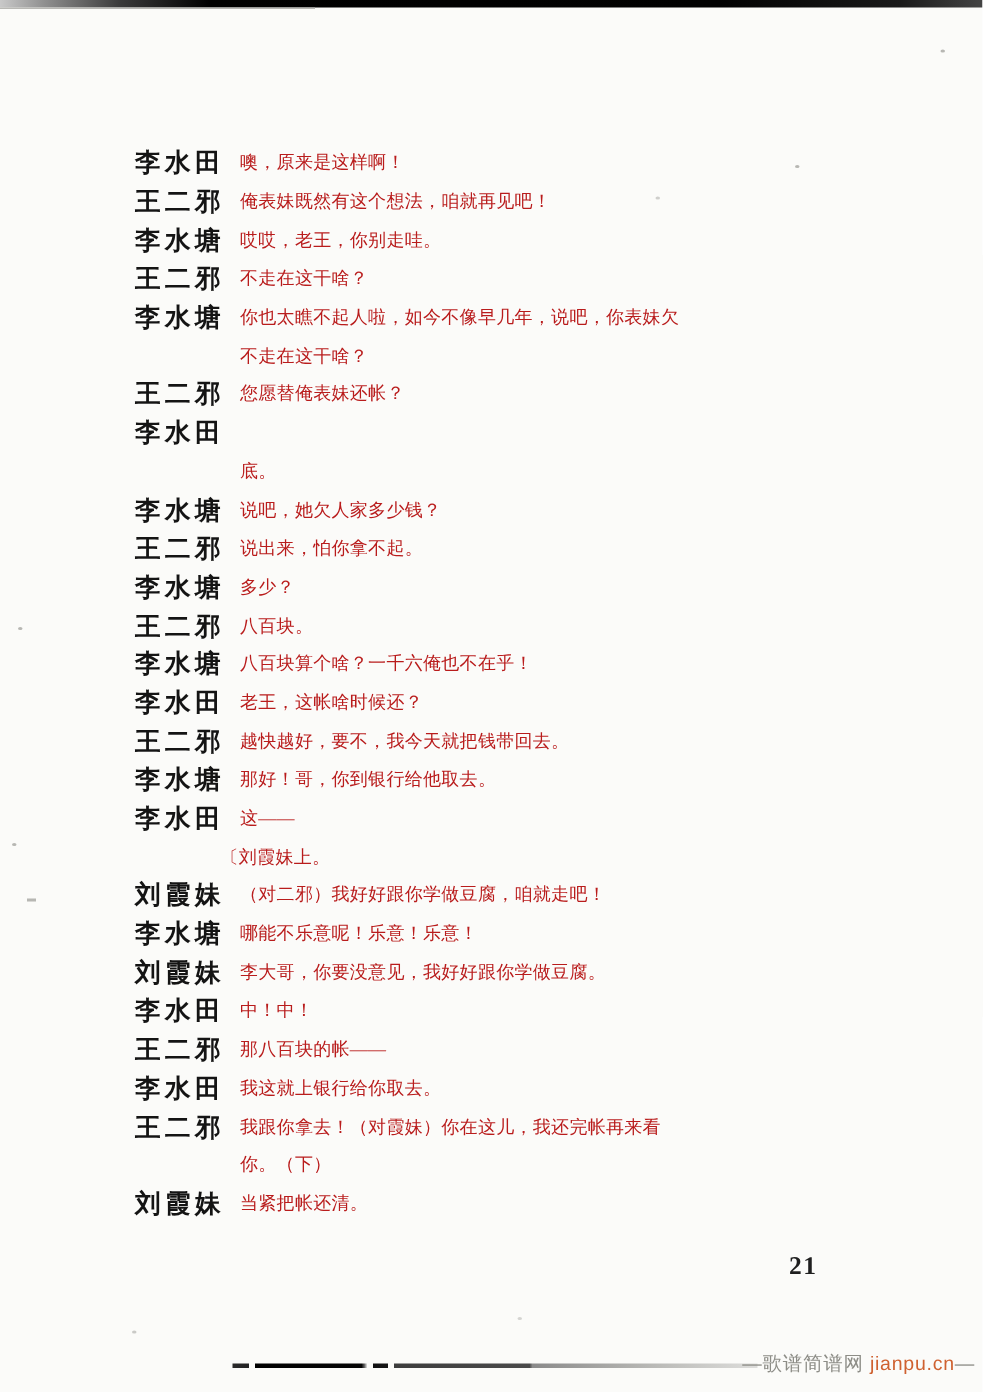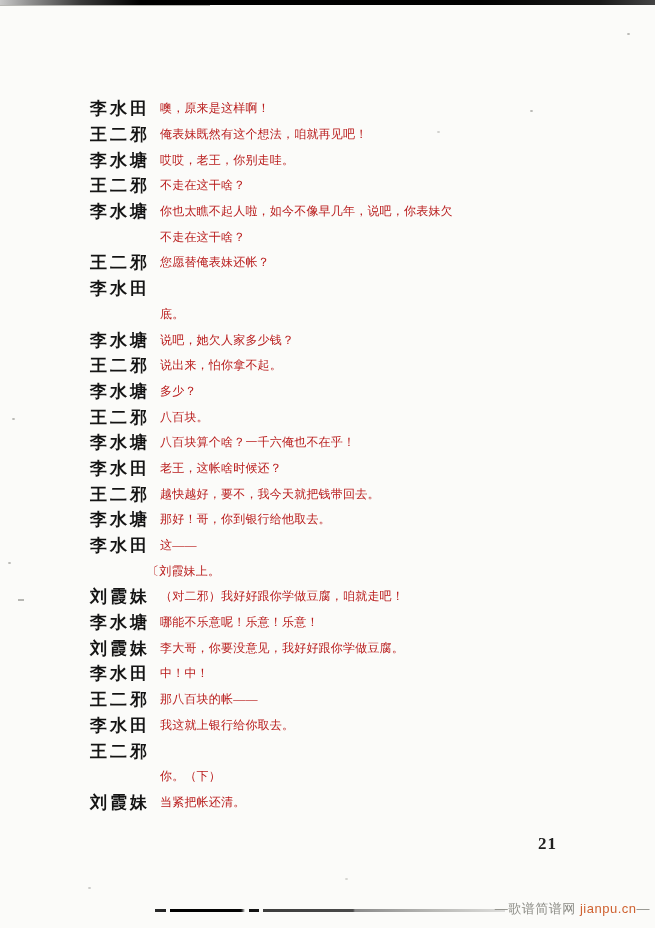--- a/index.html
+++ b/index.html
@@ -57,21 +57,20 @@
   }
   .script-line.stage .line-text { margin-left: -13px; }
   
   .page-number {
     position: absolute;
     left: 526px; top: 834px;
     font-size: 17px;
     font-weight: 600;
     letter-spacing: 1px;
     color: #1f1f1f;
-    margin-left: 12px;
   }
   
   .footer-rule {
     position: absolute;
     left: 155px; top: 909px;
     width: 350px; height: 2.5px;
     background: linear-gradient(90deg,
       #2a2a2a 0px, #222 11px, rgba(0,0,0,0) 11px, rgba(0,0,0,0) 15px,
       #000 15px, #050505 86px, #666 88px, rgba(0,0,0,0) 90px, rgba(0,0,0,0) 94px,
       #111 94px, #151515 104px, rgba(0,0,0,0) 104px, rgba(0,0,0,0) 108px,
@@ -199,20 +198,21 @@
       <div class="script-line dialogue">
       <span class="speaker">王二邪</span>
       <span class="line-text">那八百块的帐——</span>
     </div>
       <div class="script-line dialogue">
       <span class="speaker">李水田</span>
       <span class="line-text">我这就上银行给你取去。</span>
     </div>
       <div class="script-line dialogue">
       <span class="speaker">王二邪</span>
+      <span class="line-text">我跟你拿去！（对霞妹）你在这儿，我还完帐再来看</span>
     </div>
       <div class="script-line continuation">
       <span class="speaker"></span>
       <span class="line-text">你。（下）</span>
     </div>
       <div class="script-line dialogue">
       <span class="speaker">刘霞妹</span>
       <span class="line-text">当紧把帐还清。</span>
     </div>
     </div>

